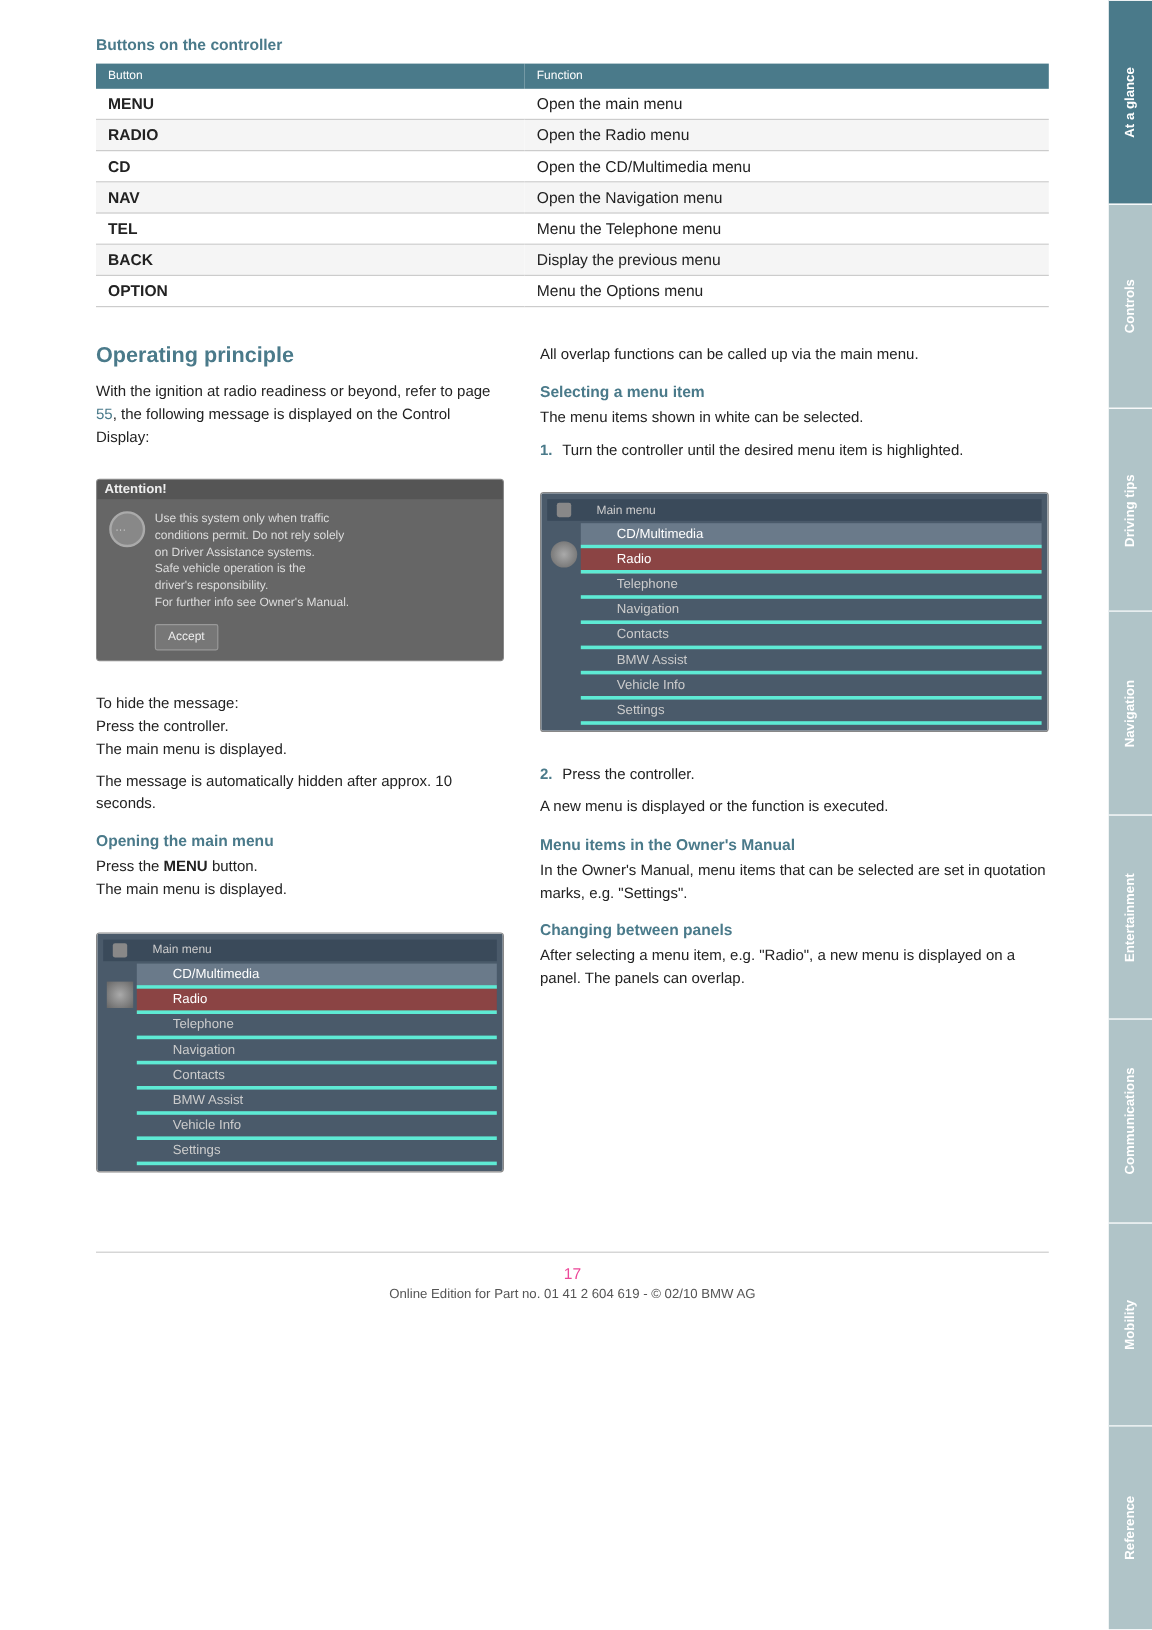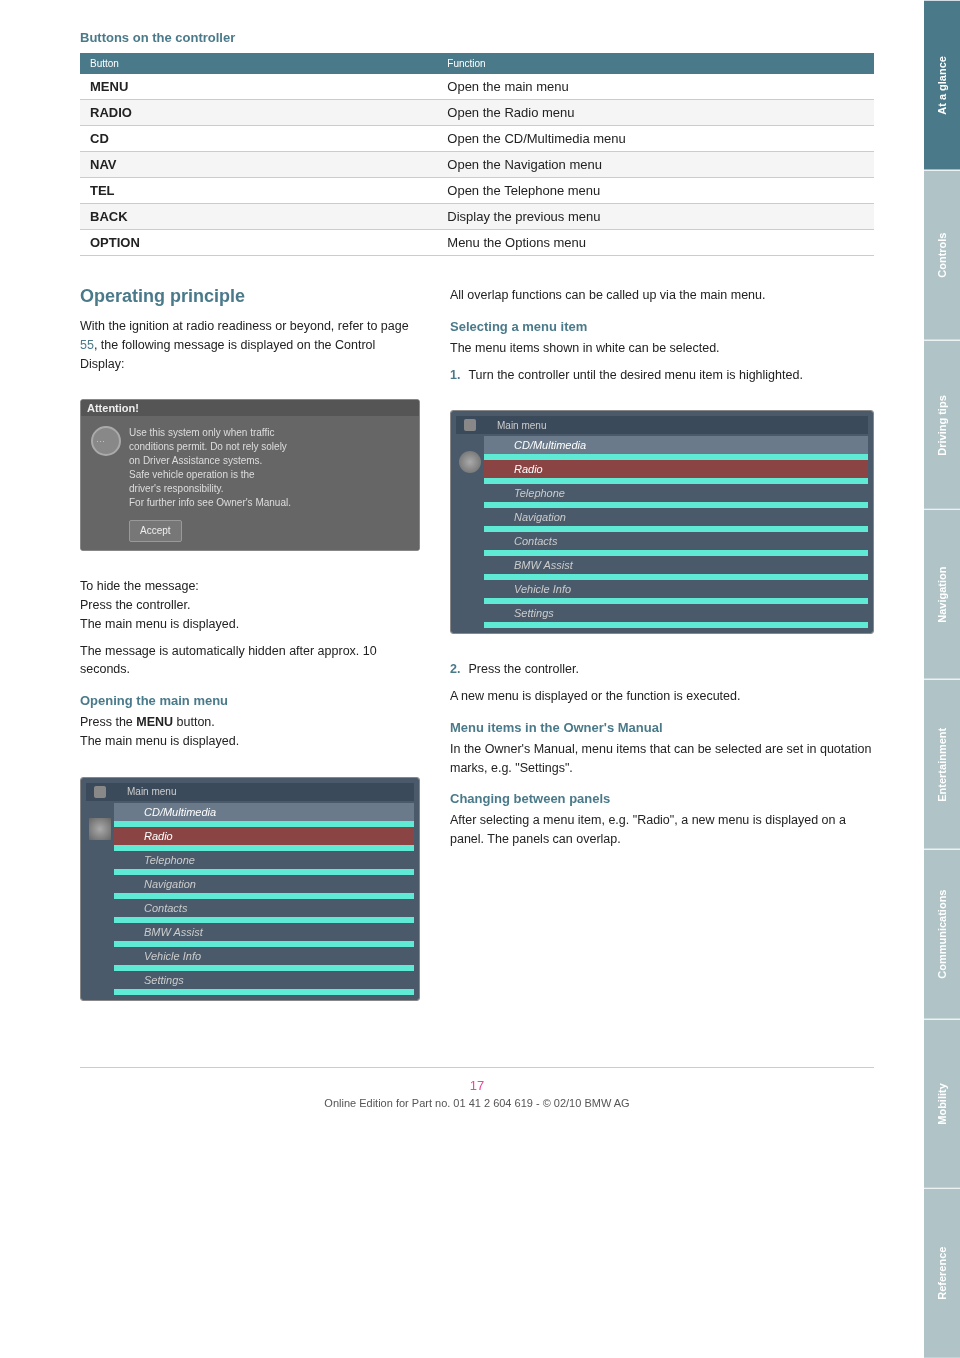--- a/index.html
+++ b/index.html
@@ -218,22 +218,21 @@
       width: 12px;
       height: 12px;
       background: #888;
       border-radius: 2px;
       display: inline-block;
     }
     .menu-item-row {
       padding: 3px 8px 3px 30px;
       font-size: 11px;
       color: #ccc;
-      border-bottom: 6px solid #5eead4;
-      font-style: italic;
+      border-bottom: 3px solid #5eead4;
     }
     .menu-item-row.highlighted {
       background: #8B4444;
       color: #fff;
     }
     .menu-item-row.selected {
       background: #6a7a8a;
       color: #fff;
     }
 
@@ -320,21 +319,21 @@
           <tr>
             <td>CD</td>
             <td>Open the CD/Multimedia menu</td>
           </tr>
           <tr>
             <td>NAV</td>
             <td>Open the Navigation menu</td>
           </tr>
           <tr>
             <td>TEL</td>
-            <td>Open the Telephone menu</td>
+            <td>Menu the Telephone menu</td>
           </tr>
           <tr>
             <td>BACK</td>
             <td>Display the previous menu</td>
           </tr>
           <tr>
             <td>OPTION</td>
             <td>Menu the Options menu</td>
           </tr>
         </tbody>

